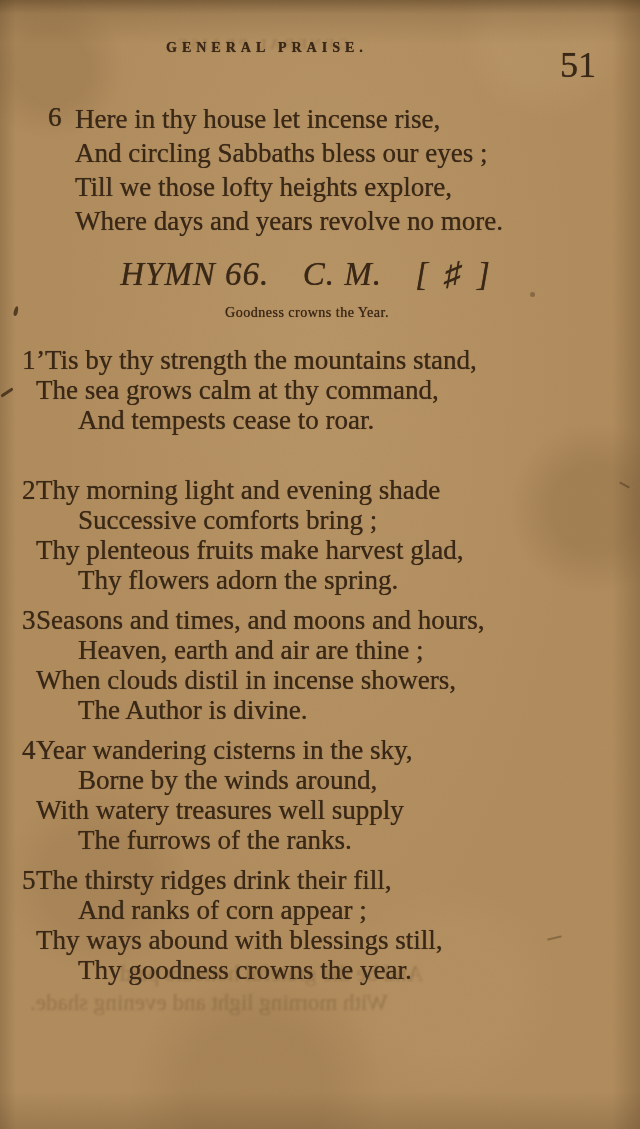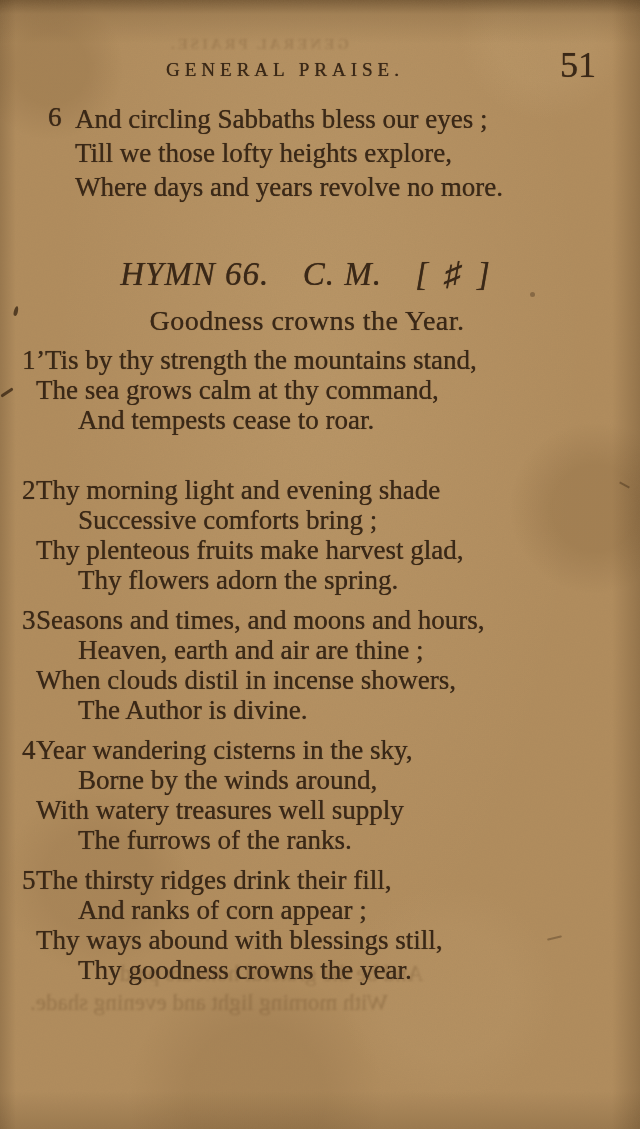--- a/index.html
+++ b/index.html
@@ -17,26 +17,26 @@
       radial-gradient(circle at 85% 3%, rgba(230,200,150,.10) 0 4%, rgba(230,200,150,0) 7%),
       radial-gradient(circle at 93% 45%, rgba(85,55,22,.16) 0 5%, rgba(85,55,22,0) 10%),
       radial-gradient(circle at 70% 88%, rgba(220,190,140,.08) 0 6%, rgba(220,190,140,0) 10%),
       radial-gradient(circle at 15% 78%, rgba(95,65,30,.10) 0 5%, rgba(95,65,30,0) 9%),
       radial-gradient(circle at 40% 97%, rgba(95,65,30,.12) 0 6%, rgba(95,65,30,0) 11%),
       radial-gradient(ellipse at 50% 32%, rgba(236,207,158,.14), rgba(236,207,158,0) 58%);
   }
   .grain{position:absolute;left:0;top:0;z-index:1;opacity:.22;pointer-events:none;}
   .layer{position:absolute;z-index:2;white-space:nowrap;}
   .ink{text-shadow:0 0 .7px rgba(58,40,23,.75), .4px .4px 0 rgba(58,40,23,.22);}
-  .running-head{left:166px;top:59px;font-size:19px;font-weight:normal;letter-spacing:5px;}
+  .running-head{left:166px;top:40px;font-size:14px;font-weight:bold;letter-spacing:5px;}
   .page-number{left:560px;top:44px;font-size:36px;}
   .hymn-heading{left:0;top:254px;width:614px;text-align:center;font-size:33px;line-height:40px;letter-spacing:1px;font-style:italic;}
   .hymn-heading .seg{margin:0 12px;}
   .keysig{font-family:"Liberation Serif","DejaVu Sans",serif;letter-spacing:4px;}
-  .subtitle{left:0;top:305px;width:614px;text-align:center;font-size:28px;letter-spacing:.5px;}
+  .subtitle{left:0;top:305px;width:614px;text-align:center;font-size:14px;letter-spacing:.5px;}
   .verse{left:0;width:640px;font-size:27px;}
   .vnum{position:absolute;top:0;}
   .vline{white-space:nowrap;}
   .cont-verse{top:102px;}
   .cont-verse .vnum{left:48px;}
   .cont-verse .vline{margin-left:75px;line-height:34px;}
   .hymn-verse .vnum{left:22px;}
   .hymn-verse .vline{margin-left:36px;line-height:30px;}
   .hymn-verse .vline.indent{margin-left:78px;}
   .v1{top:345px;} .v2{top:475px;} .v3{top:605px;} .v4{top:735px;} .v5{top:865px;}
@@ -73,20 +73,21 @@
   <div class="speck speck2"></div>
   <div class="speck speck3"></div>
   <div class="speck speck4"></div>
   <div class="speck speck5"></div>
 
   <div class="layer ink running-head">GENERAL PRAISE.</div>
   <div class="layer ink page-number">51</div>
 
   <section class="layer ink verse cont-verse">
     <span class="vnum">6</span>
+    <div class="vline">Here in thy house let incense rise,</div>
     <div class="vline">And circling Sabbaths bless our eyes ;</div>
     <div class="vline">Till we those lofty heights explore,</div>
     <div class="vline">Where days and years revolve no more.</div>
   </section>
 
   <h1 class="layer ink hymn-heading" style="margin:0;font-weight:normal;">
     <span class="seg">HYMN 66.</span>
     <span class="seg">C. M.</span>
     <span class="seg keysig">[ ♯ ]</span>
   </h1>

